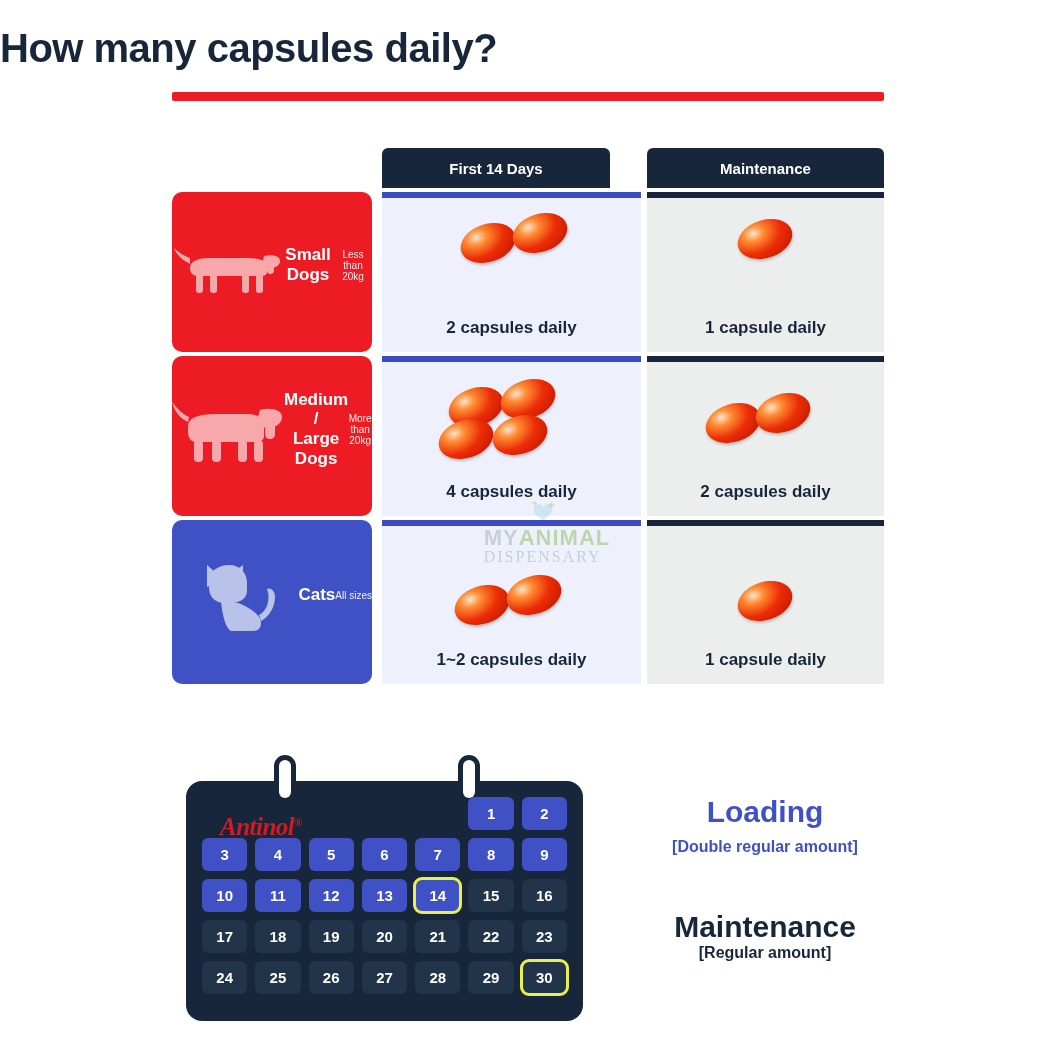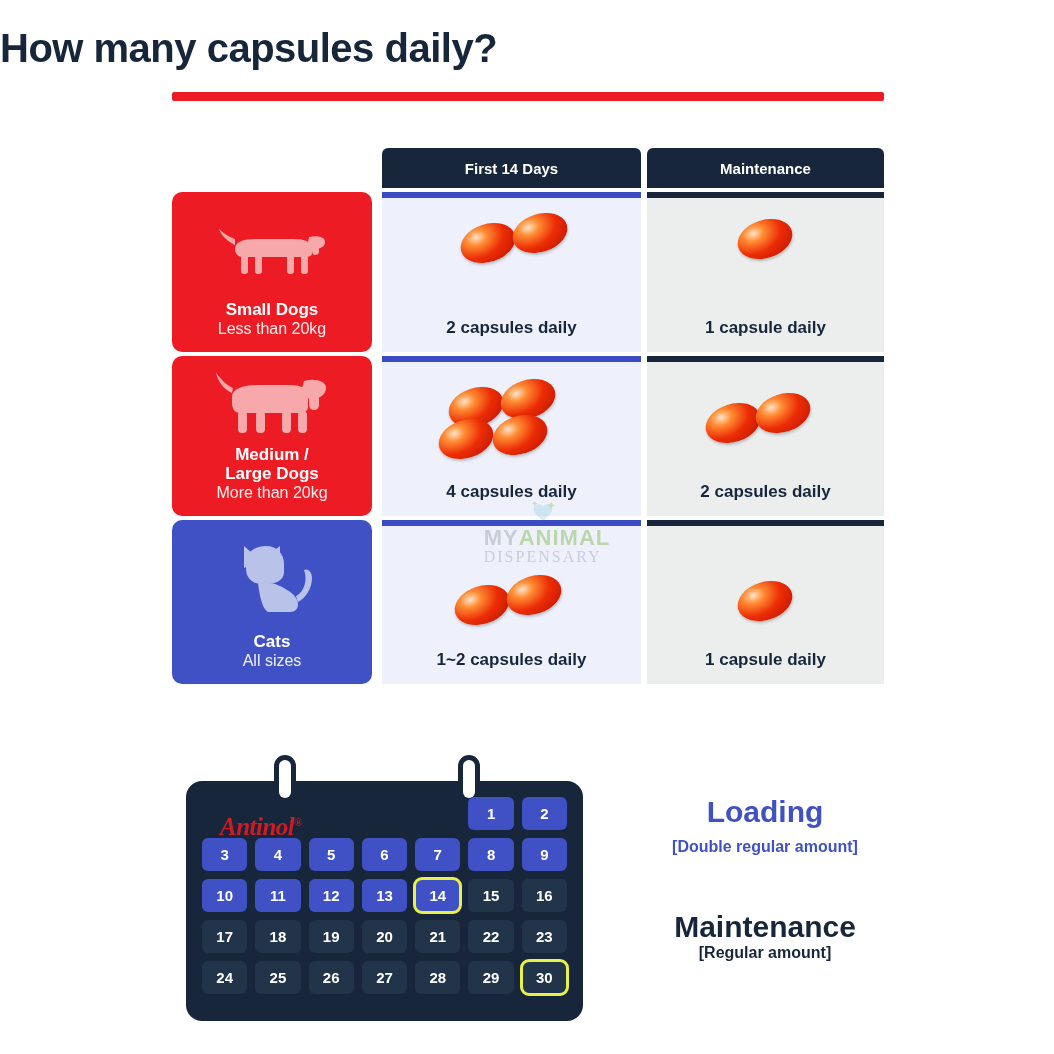--- a/index.html
+++ b/index.html
@@ -54,62 +54,62 @@
     height: 40px;
     background: #17263a;
     color: #ffffff;
     font-size: 15px;
     font-weight: bold;
     display: flex;
     align-items: center;
     justify-content: center;
     border-radius: 6px 6px 0 0;
   }
-  .col-head.first { left: 210px; width: 259px; }
+  .col-head.first { left: 210px; width: 228px; }
   .col-head.maint { left: 475px; width: 237px; }
 
   .row {
     position: absolute;
     left: 0;
     width: 712px;
   }
   .row.r1 { top: 44px; height: 160px; }
   .row.r2 { top: 208px; height: 160px; }
   .row.r3 { top: 372px; height: 164px; border-radius: 24px; }
 
   .label-cell {
     position: absolute;
     left: 0;
     top: 0;
     width: 200px;
     height: 100%;
     border-radius: 10px;
     color: #ffffff;
     display: flex;
-    flex-direction: column;
+    flex-direction: row;
     align-items: center;
     justify-content: flex-end;
     padding-bottom: 14px;
     box-sizing: border-box;
   }
   .label-cell .animal-icon {
     flex: 1;
     display: flex;
     align-items: center;
     justify-content: center;
     width: 100%;
   }
   .label-title {
     font-size: 17px;
     font-weight: bold;
     line-height: 1.15;
     text-align: center;
   }
   .label-sub {
-    font-size: 16px;
+    font-size: 10px;
     margin-top: 0;
     opacity: .92;
     text-align: center;
   }
 
   .data-cell {
     position: absolute;
     top: 0;
     height: 100%;
     box-sizing: border-box;

